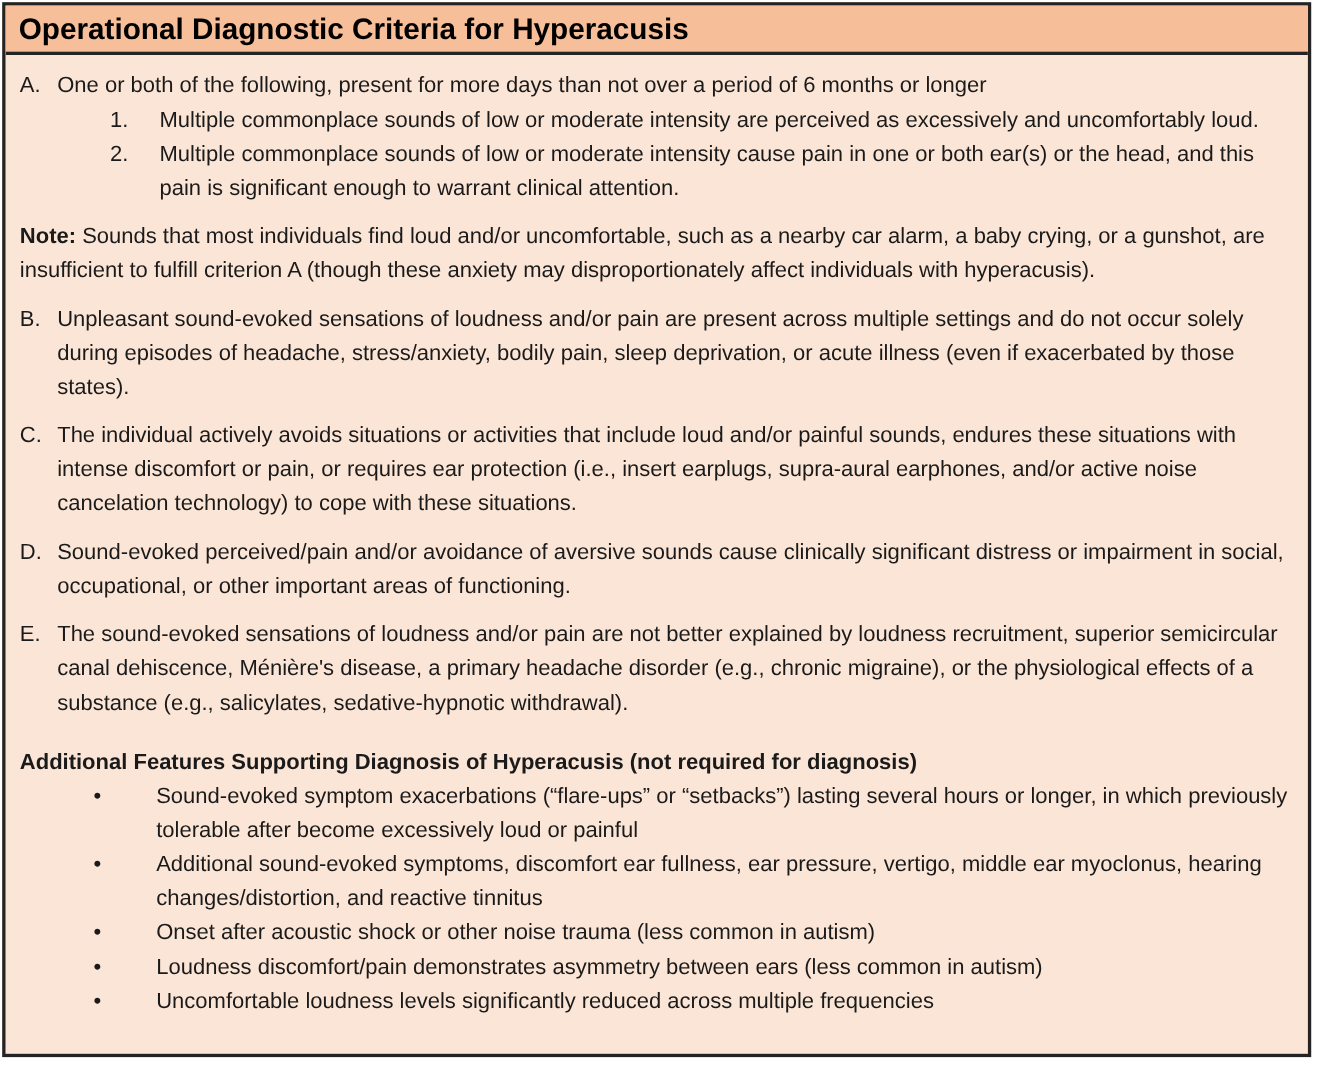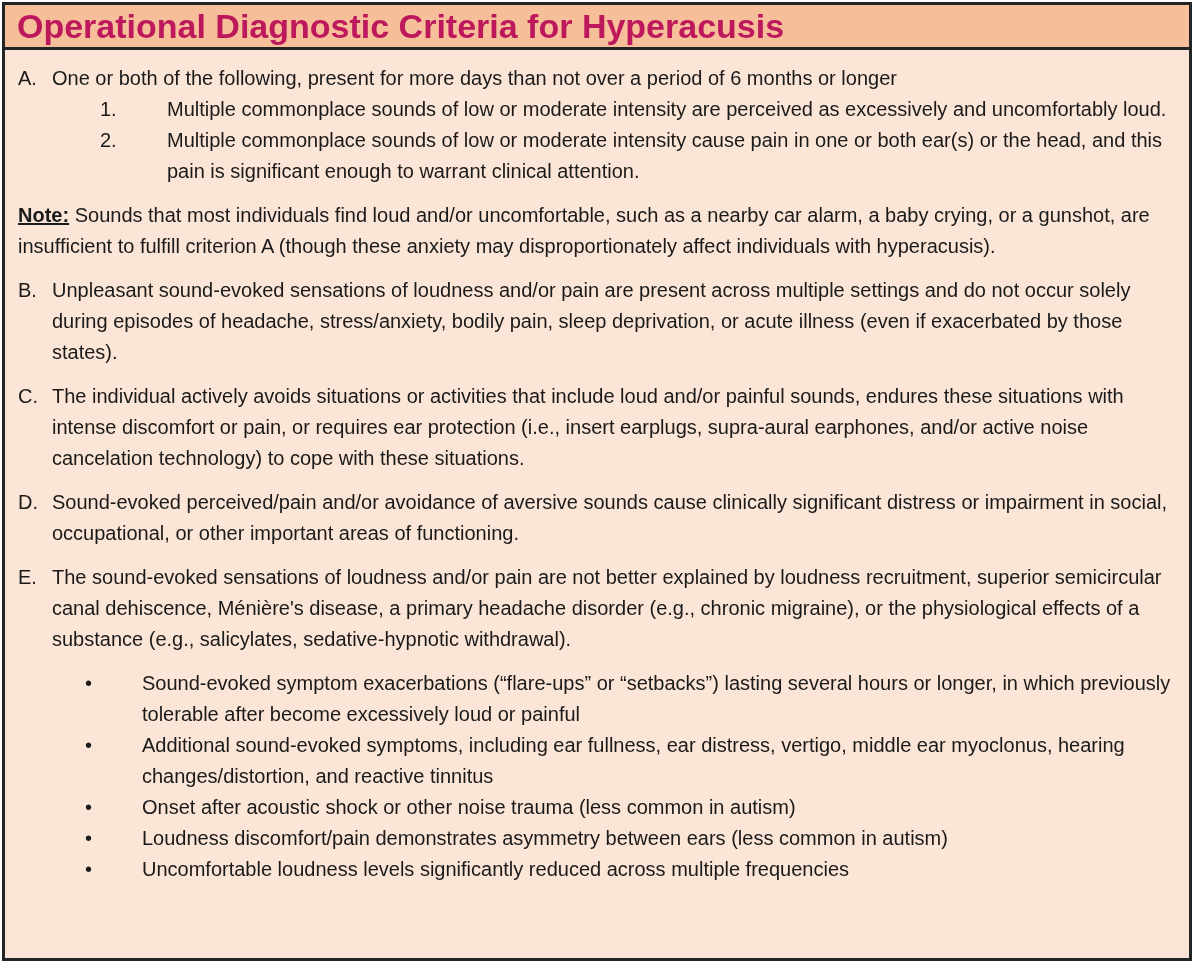--- a/index.html
+++ b/index.html
@@ -27,39 +27,39 @@
     background: var(--body-bg, #FBE5D6);
     overflow: hidden;
   }
   .header {
     background: var(--header-bg, #F6BF99);
     border-bottom: 3px solid var(--border, #242424);
     padding: 5px 12px 4px 12px;
   }
   .title {
     font-weight: bold;
-    font-size: 34px;
+    font-size: 27px;
     line-height: 33px;
-    color: #be185d;
+    color: #000000;
   }
   .body {
     padding: 13px 14px 6px 13px;
     font-size: 20px;
     line-height: 31px;
     color: #1a1a1a;
   }
   .block { margin: 0 0 13px 0; }
   .crit { display: flex; }
   .crit .lab { flex: 0 0 34px; }
   .crit .txt { flex: 1; }
   .sub { display: flex; margin-left: 82px; }
   .sub .lab { flex: 0 0 45px; }
-  .sub .txt { flex: 1; margin-left: 22px; }
+  .sub .txt { flex: 1; }
   .note-p { margin: 0; }
-  .note-p b { font-weight: bold; text-decoration: underline; }
+  .note-p b { font-weight: bold; }
   .features-heading {
     font-weight: bold;
     margin: 23px 0 0 0;
   }
   .bullet { display: flex; margin-left: 55px; }
   .bullet .blab { flex: 0 0 57px; padding-left: 12px; }
   .bullet .txt { flex: 1; }
 </style>
 </head>
 <body>
@@ -114,27 +114,28 @@
       </div>
 
       <div class="block">
         <div class="crit">
           <span class="lab">E.</span>
           <span class="txt">The sound-evoked sensations of loudness and/or pain are not better explained by loudness recruitment, superior semicircular canal dehiscence, Ménière's disease, a primary headache disorder (e.g., chronic migraine), or the physiological effects of a substance (e.g., salicylates, sedative-hypnotic withdrawal).</span>
         </div>
       </div>
 
       <div>
+        <p class="features-heading">Additional Features Supporting Diagnosis of Hyperacusis (not required for diagnosis)</p>
         <div class="bullet">
           <span class="blab">•</span>
           <span class="txt">Sound-evoked symptom exacerbations (“flare-ups” or “setbacks”) lasting several hours or longer, in which previously tolerable after become excessively loud or painful</span>
         </div>
         <div class="bullet">
           <span class="blab">•</span>
-          <span class="txt">Additional sound-evoked symptoms, including ear fullness, ear distress, vertigo, middle ear myoclonus, hearing changes/distortion, and reactive tinnitus</span>
+          <span class="txt">Additional sound-evoked symptoms, discomfort ear fullness, ear pressure, vertigo, middle ear myoclonus, hearing changes/distortion, and reactive tinnitus</span>
         </div>
         <div class="bullet">
           <span class="blab">•</span>
           <span class="txt">Onset after acoustic shock or other noise trauma (less common in autism)</span>
         </div>
         <div class="bullet">
           <span class="blab">•</span>
           <span class="txt">Loudness discomfort/pain demonstrates asymmetry between ears (less common in autism)</span>
         </div>
         <div class="bullet">

